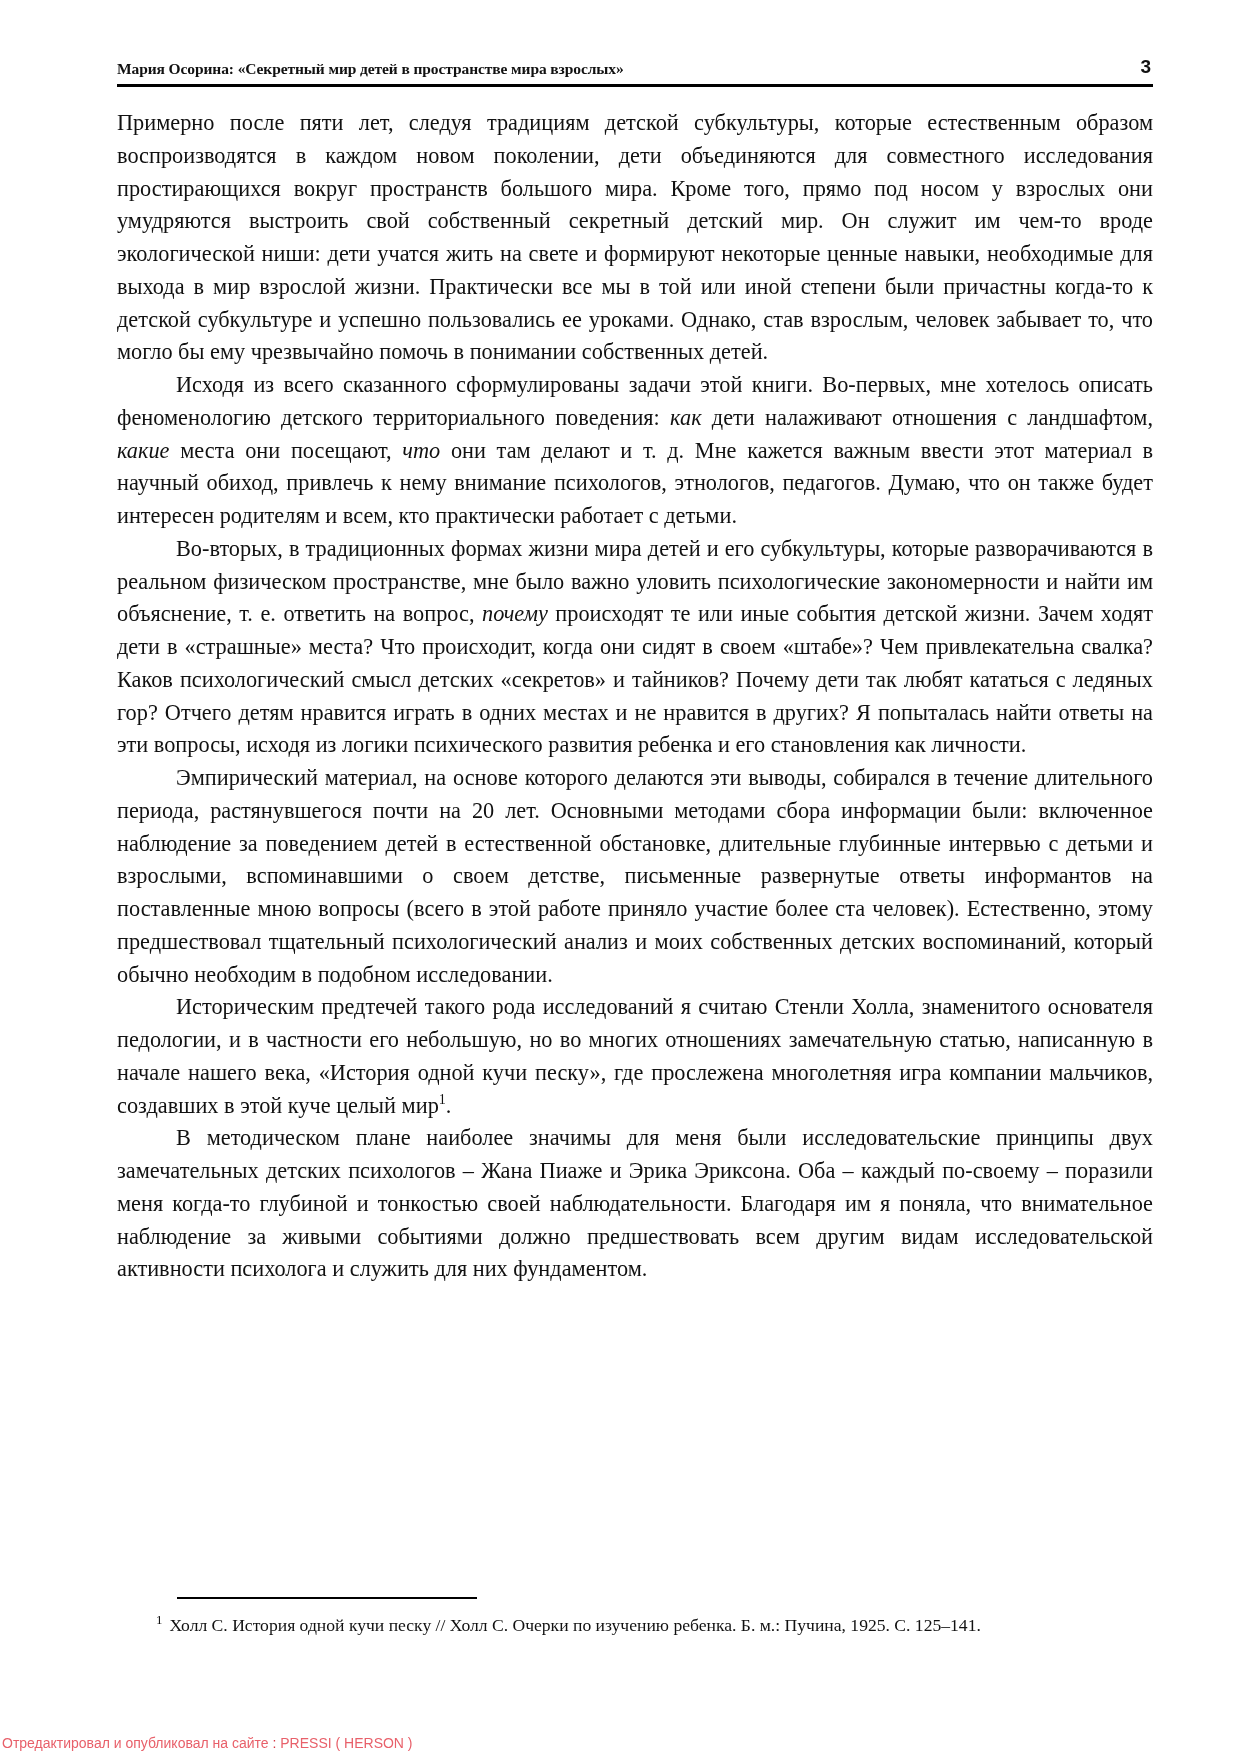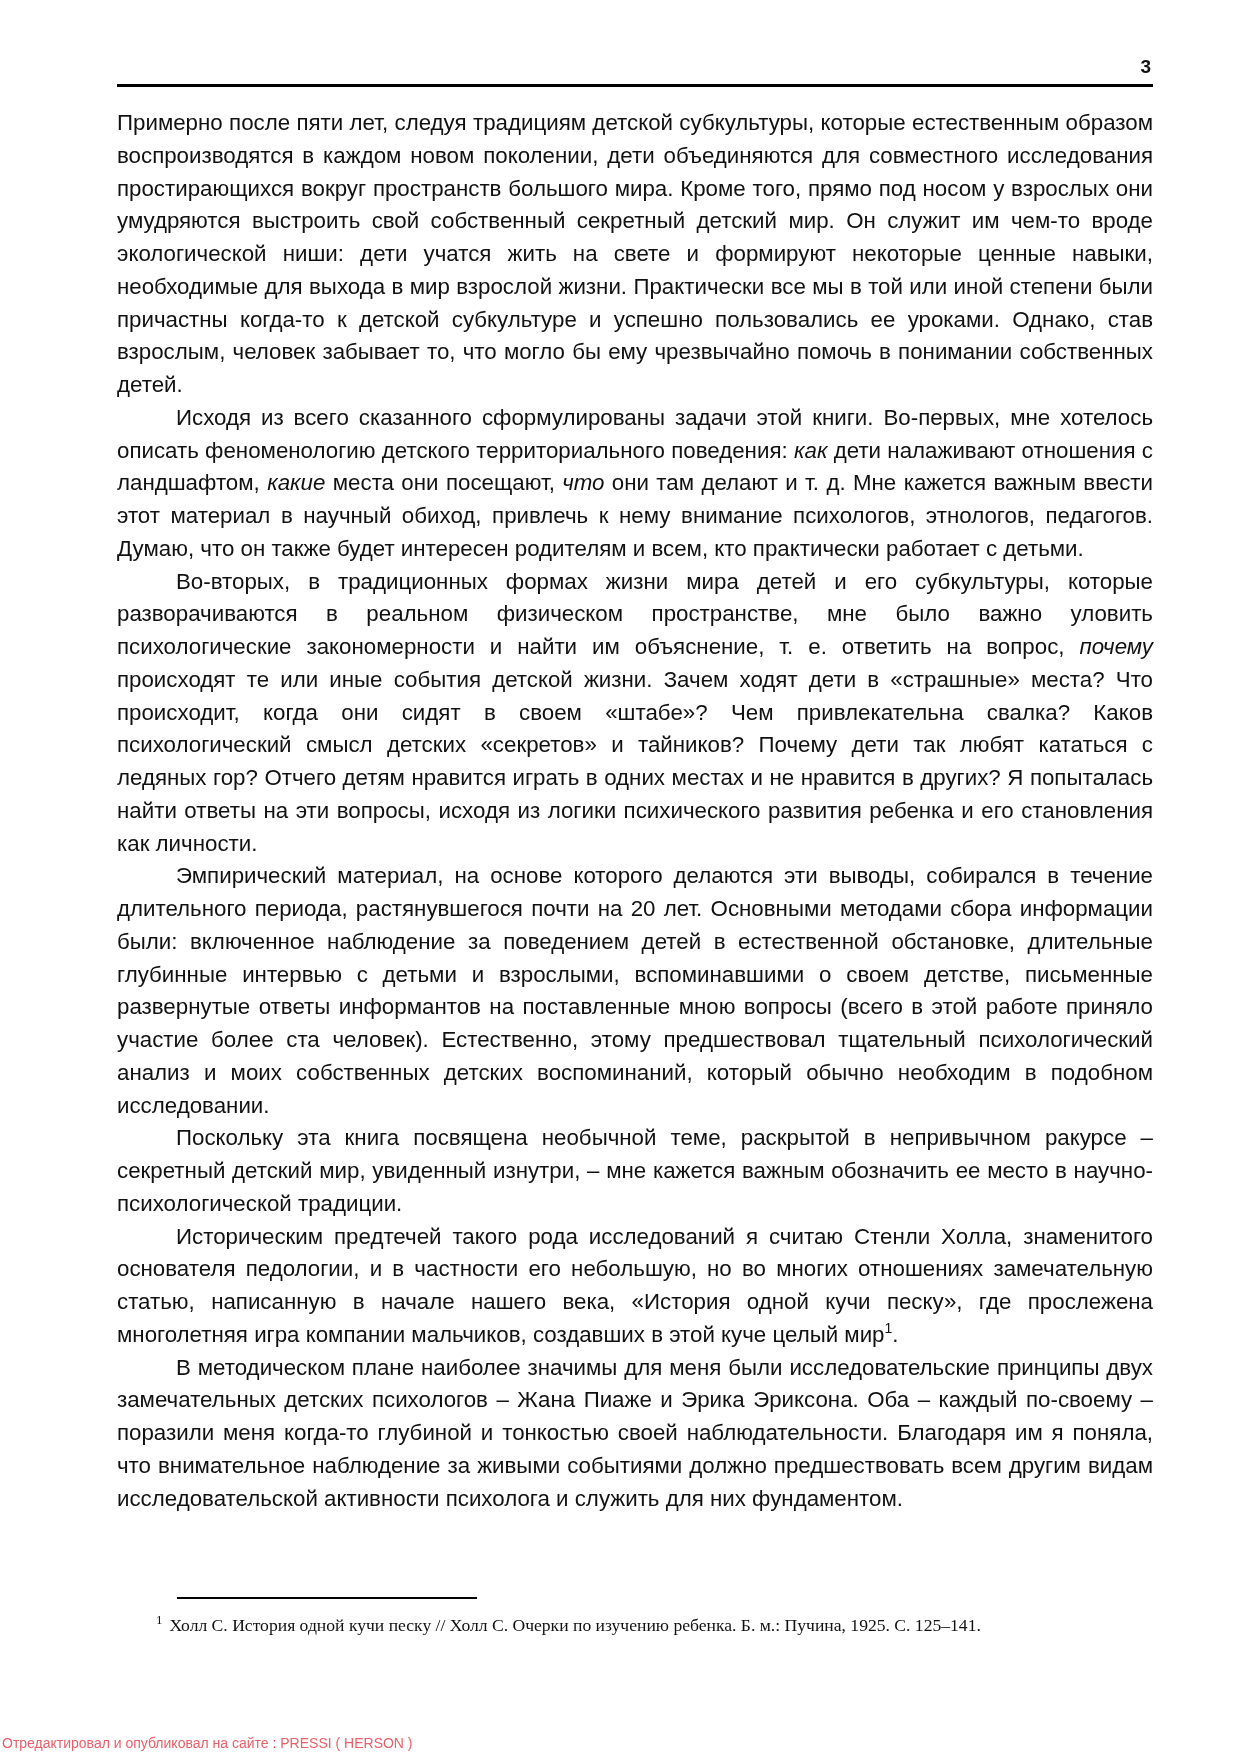--- a/index.html
+++ b/index.html
@@ -38,21 +38,21 @@
     top: -1px;
     font-family: "Liberation Sans", sans-serif;
     font-size: 19px;
     font-weight: bold;
   }
   .body-text {
     position: absolute;
     left: 117px;
     top: 107px;
     width: 1036px;
-    font-family: Liberation Sans, sans-serif;
+    font-family: Liberation Serif, serif;
     font-size: 22.3px;
     line-height: 32.75px;
     text-align: justify;
     hyphens: none;
   }
   .body-text p {
     margin: 0;
     text-indent: 0;
   }
   .body-text p.indent {
@@ -99,34 +99,32 @@
     white-space: nowrap;
   }
   .watermark .wm-strong {
     color: #d23a46;
   }
 </style>
 </head>
 <body>
 
 <div class="page-header">
+  <span class="header-title">Мария Осорина: «Секретный мир детей в пространстве мира взрослых»</span>
   <span class="page-number">3</span>
 </div>
 
 <div class="body-text">
   <p>
     <span>Примерно после пяти лет, следуя традициям детской субкультуры, которые естественным образом воспроизводятся в каждом новом поколении, дети объединяются для совместного исследования простирающихся вокруг пространств большого мира. Кроме того, прямо под носом у взрослых они умудряются выстроить свой собственный секретный детский мир. Он служит им чем-то вроде экологической ниши: дети учатся жить на свете и формируют некоторые ценные навыки, необходимые для выхода в мир взрослой жизни. Практически все мы в той или иной степени были причастны когда-то к детской субкультуре и успешно пользовались ее уроками. Однако, став взрослым, человек забывает то, что могло бы ему чрезвычайно помочь в понимании собственных детей.</span>
   </p>
   <p class="indent"><span>Исходя из всего сказанного сформулированы задачи этой книги. Во-первых, мне хотелось описать феноменологию детского территориального поведения: </span><em>как</em><span> дети налаживают отношения с ландшафтом, </span><em>какие</em><span> места они посещают, </span><em>что</em><span> они там делают и т. д. Мне кажется важным ввести этот материал в научный обиход, привлечь к нему внимание психологов, этнологов, педагогов. Думаю, что он также будет интересен родителям и всем, кто практически работает с детьми.</span></p>
   <p class="indent"><span>Во-вторых, в традиционных формах жизни мира детей и его субкультуры, которые разворачиваются в реальном физическом пространстве, мне было важно уловить психологические закономерности и найти им объяснение, т. е. ответить на вопрос, </span><em>почему</em><span> происходят те или иные события детской жизни. Зачем ходят дети в «страшные» места? Что происходит, когда они сидят в своем «штабе»? Чем привлекательна свалка? Каков психологический смысл детских «секретов» и тайников? Почему дети так любят кататься с ледяных гор? Отчего детям нравится играть в одних местах и не нравится в других? Я попыталась найти ответы на эти вопросы, исходя из логики психического развития ребенка и его становления как личности.</span></p>
   <p class="indent">
     <span>Эмпирический материал, на основе которого делаются эти выводы, собирался в течение длительного периода, растянувшегося почти на 20 лет. Основными методами сбора информации были: включенное наблюдение за поведением детей в естественной обстановке, длительные глубинные интервью с детьми и взрослыми, вспоминавшими о своем детстве, письменные развернутые ответы информантов на поставленные мною вопросы (всего в этой работе приняло участие более ста человек). Естественно, этому предшествовал тщательный психологический анализ и моих собственных детских воспоминаний, который обычно необходим в подобном исследовании.</span>
-  </p>
-  <p class="indent">
-    <span>Поскольку эта книга посвящена необычной теме, раскрытой в непривычном ракурсе – секретный детский мир, увиденный изнутри, – мне кажется важным обозначить ее место в научно-психологической традиции.</span>
   </p>
   <p class="indent"><span>Историческим предтечей такого рода исследований я считаю Стенли Холла, знаменитого основателя педологии, и в частности его небольшую, но во многих отношениях замечательную статью, написанную в начале нашего века, «История одной кучи песку», где прослежена многолетняя игра компании мальчиков, создавших в этой куче целый мир</span><sup class="fn-ref">1</sup><span>.</span></p>
   <p class="indent">
     <span>В методическом плане наиболее значимы для меня были исследовательские принципы двух замечательных детских психологов – Жана Пиаже и Эрика Эриксона. Оба – каждый по-своему – поразили меня когда-то глубиной и тонкостью своей наблюдательности. Благодаря им я поняла, что внимательное наблюдение за живыми событиями должно предшествовать всем другим видам исследовательской активности психолога и служить для них фундаментом.</span>
   </p>
 </div>
 
 <div class="footnote-separator"></div>
 
 <div class="footnote">

